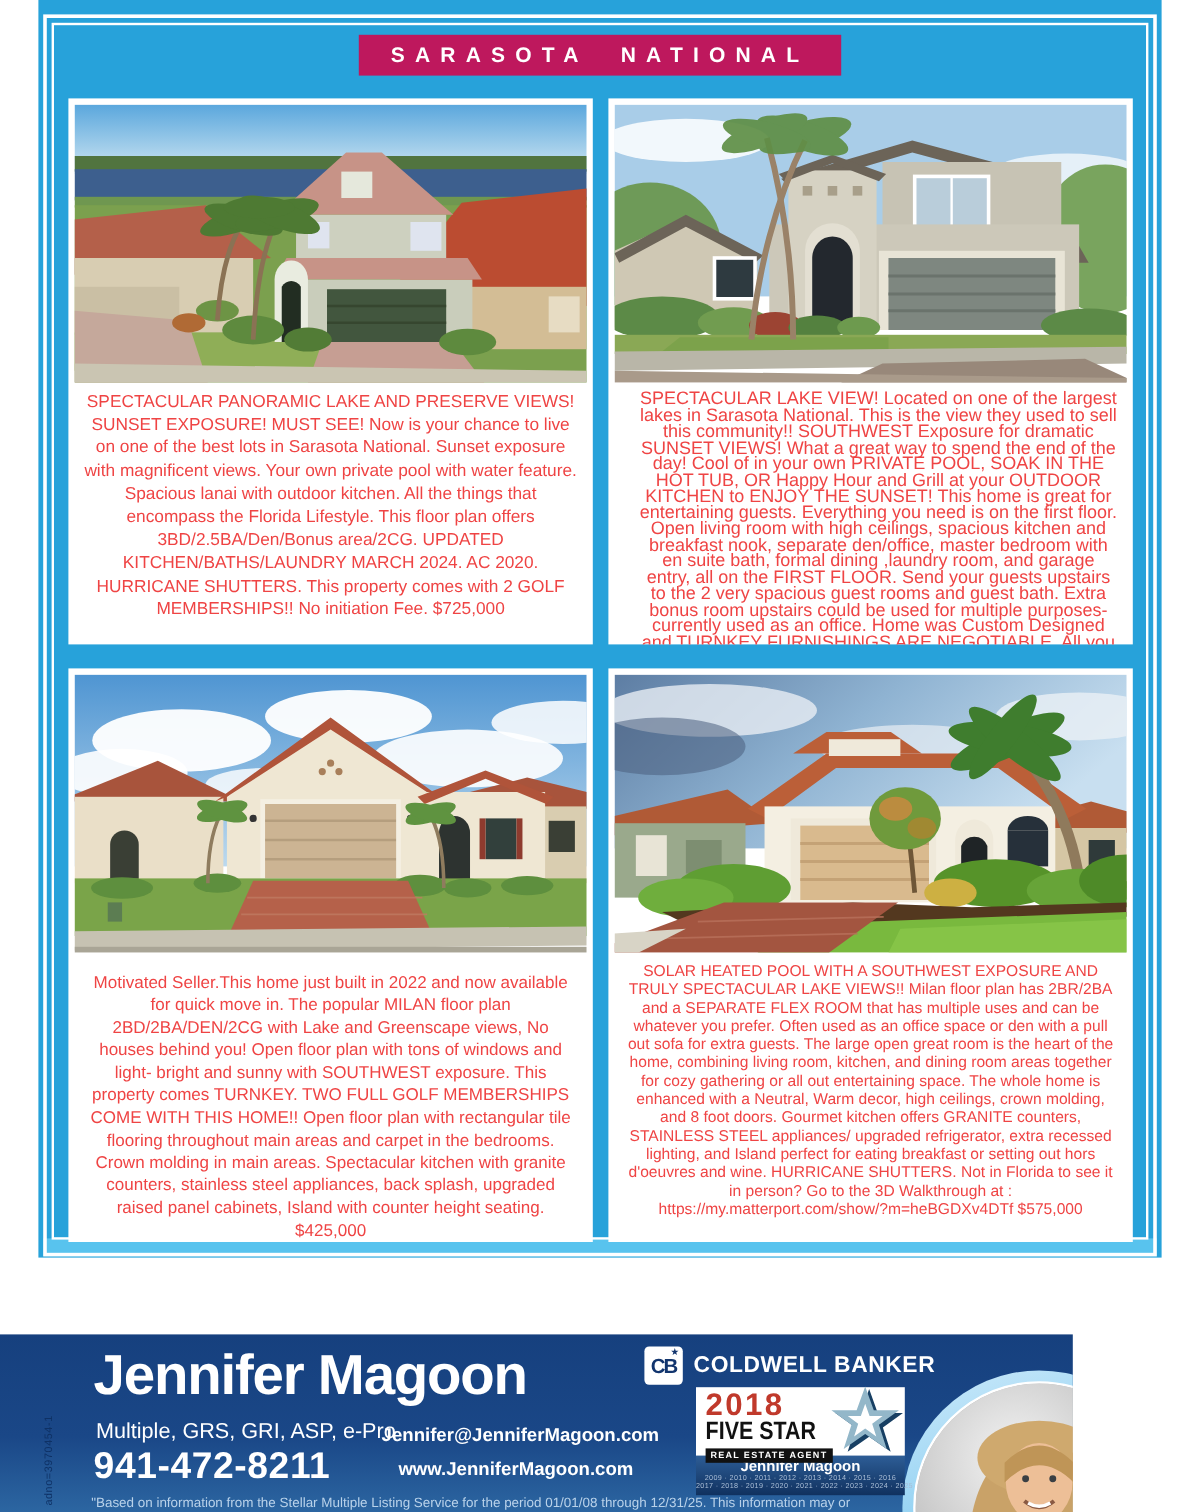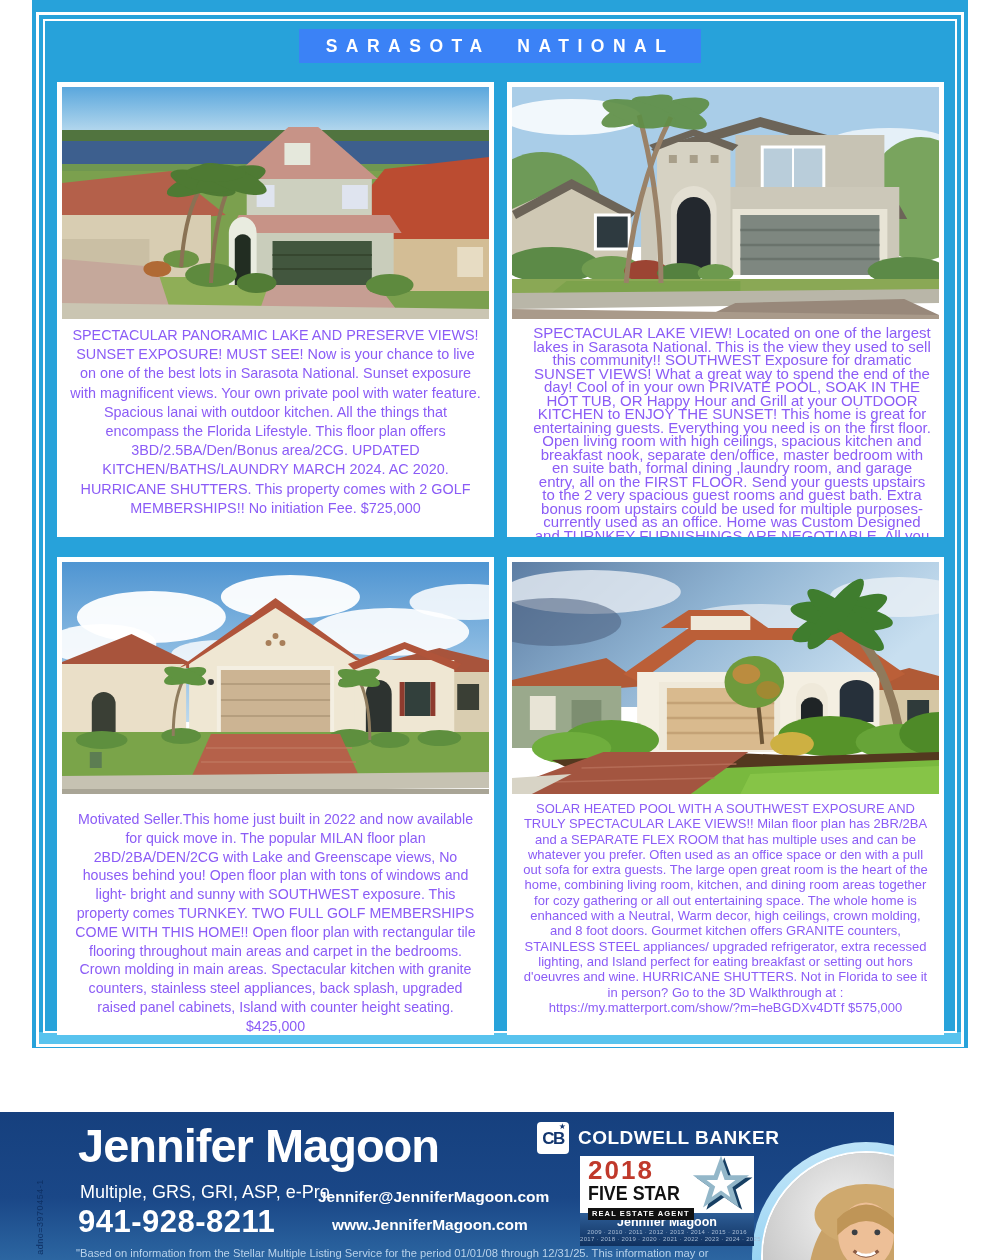--- a/index.html
+++ b/index.html
@@ -5,28 +5,28 @@
   html,body{margin:0;padding:0;}
   body{width:1000px;height:1260px;background:#ffffff;font-family:"Liberation Sans",sans-serif;}
   .page{position:relative;width:1000px;height:1260px;overflow:hidden;background:#ffffff;}
 
   
   .blue-panel{position:absolute;left:32px;top:0;width:936px;height:1048px;background:#27a2da;}
   .bottom-strip{position:absolute;left:36px;top:1032px;width:928px;height:15px;background:#58c3ee;}
   .frame-outer{position:absolute;left:36px;top:12px;width:928px;height:1035px;border:3px solid #ffffff;box-sizing:border-box;}
   .frame-inner{position:absolute;left:43px;top:19px;width:914px;height:1014px;border:2px solid #ffffff;box-sizing:border-box;}
 
-  .banner{position:absolute;left:50%;transform:translateX(-50%);top:29px;width:402px;height:34px;background:#3b82f6;color:#ffffff;text-align:center;line-height:34px;font-size:17.5px;font-weight:bold;letter-spacing:8.5px;word-spacing:14px;}
+  .banner{position:absolute;left:50%;transform:translateX(-50%);top:29px;width:402px;height:34px;background:#be185d;color:#ffffff;text-align:center;line-height:34px;font-size:17.5px;font-weight:bold;letter-spacing:8.5px;word-spacing:14px;}
 
   
   .cards{position:absolute;left:57px;top:82px;width:887px;display:grid;grid-template-columns:437px 437px;grid-template-rows:455px 478px;column-gap:13px;row-gap:20px;}
   .card{background:#ffffff;padding:5px;box-sizing:border-box;overflow:hidden;}
   .photo{width:100%;height:232px;overflow:hidden;}
   .photo svg{width:100%;height:232px;display:block;}
-  .desc{margin:7px 0 0 0;padding:0 7px;text-align:center;color:#8b5cf6;}
+  .desc{margin:7px 0 0 0;padding:0 7px;text-align:center;color:#ef4444;}
   .desc-1{font-size:14.4px;line-height:19.2px;}
   .desc-2{font-size:15px;line-height:13.5px;margin-left:13px;}
   .desc-3{font-size:14.2px;line-height:18.8px;margin-top:16px;}
   .desc-4{font-size:13px;line-height:15.3px;}
 
   
   .footer{position:absolute;left:0;top:1112px;width:876px;height:212px;overflow:hidden;color:#ffffff;
     background:linear-gradient(180deg,#16407e 0%,#1a4787 40%,#2f6ba6 75%,#4f9dcf 100%);padding-left:18px;}
   .adno{position:absolute;left:-20px;top:100px;width:120px;text-align:center;transform:rotate(-90deg);font-size:9px;color:#0e3165;letter-spacing:0.5px;}
   .agent-name{position:absolute;left:78px;top:6px;font-size:47px;font-weight:bold;letter-spacing:-1px;}
@@ -333,21 +333,21 @@
         </svg>
       </div>
       <p class="desc desc-4">SOLAR HEATED POOL WITH A SOUTHWEST EXPOSURE AND TRULY SPECTACULAR LAKE VIEWS!! Milan floor plan has 2BR/2BA and a SEPARATE FLEX ROOM that has multiple uses and can be whatever you prefer. Often used as an office space or den with a pull out sofa for extra guests. The large open great room is the heart of the home, combining living room, kitchen, and dining room areas together for cozy gathering or all out entertaining space. The whole home is enhanced with a Neutral, Warm decor, high ceilings, crown molding, and 8 foot doors. Gourmet kitchen offers GRANITE counters, STAINLESS STEEL appliances/ upgraded refrigerator, extra recessed lighting, and Island perfect for eating breakfast or setting out hors d'oeuvres and wine.  HURRICANE SHUTTERS. Not in Florida to see it in person? Go to the 3D Walkthrough at : https://my.matterport.com/show/?m=heBGDXv4DTf   $575,000</p>
     </div>
   </div>
 
   <div class="footer">
     <div class="adno">adno=3970454-1</div>
     <div class="agent-name">Jennifer Magoon</div>
     <div class="credentials">Multiple, GRS, GRI, ASP, e-Pro</div>
-    <div class="phone">941-928-8211</div>
+    <div class="phone">941-472-8211</div>
     <div class="email">Jennifer@JenniferMagoon.com</div>
     <div class="website">www.JenniferMagoon.com</div>
 
     <div class="cb-row">
       <div class="cb-box">
         <span class="cb-mono">CB</span>
         <span class="cb-star">★</span>
       </div>
       <div class="cb-name">COLDWELL BANKER</div>
     </div>

